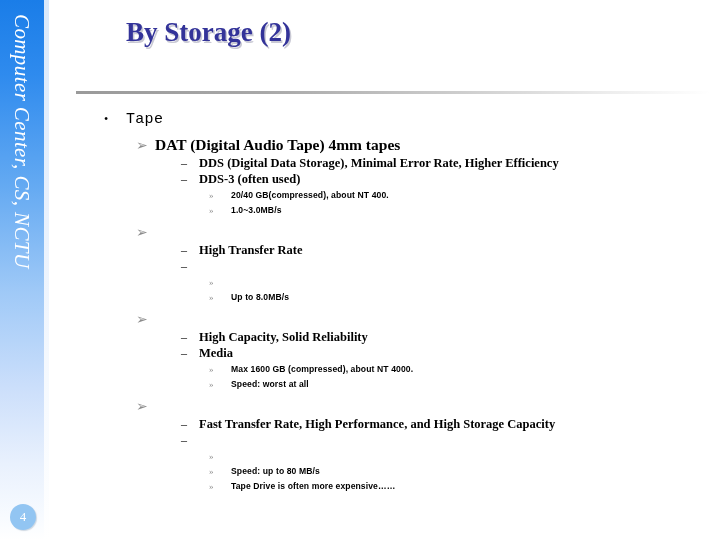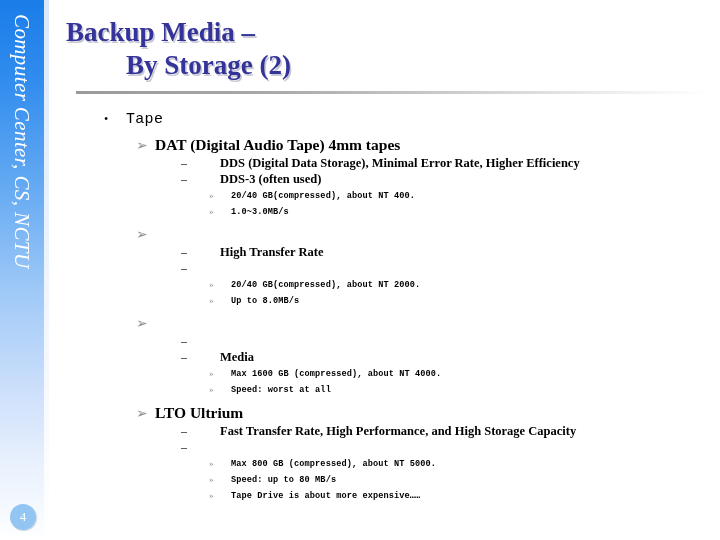--- a/index.html
+++ b/index.html
@@ -147,52 +147,50 @@
     width: 18px;
     color: #000;
     font-size: 12px;
     line-height: 15px;
   }
   .lvl3 .txt {
     font-family: "Liberation Serif", "DejaVu Serif", serif;
     font-weight: bold;
     font-size: 12.5px;
     line-height: 15px;
-    margin-left: 21px;
   }
 
   
   .lvl4 { padding-left: 143px; margin-top: 2px; }
   .lvl4 .marker {
     width: 22px;
     color: #8c8c8c;
     font-size: 9px;
     line-height: 13px;
   }
   .lvl4 .txt {
-    font-family: Liberation Mono, monospace;
+    font-family: Liberation Sans, sans-serif;
     font-weight: bold;
     font-size: 8.6px;
     line-height: 13px;
     letter-spacing: 0.1px;
   }
 
   .grp { margin-top: 3px; }
   .grp.first { margin-top: 0; }
 </style>
 </head>
 <body>
 
 <div class="sidebar"></div>
 <div class="sidebar-edge"></div>
 <div class="sidebar-text">Computer Center, CS, NCTU</div>
 <div class="page-badge">4</div>
 
 <div class="title-block">
-  <div class="title-line">Backup Media –</div>
   <div class="title-line indent">By Storage (2)</div>
 </div>
 <div class="title-rule"></div>
 
 <div class="content" id="content-root">
     <div class="row lvl1">
       <span class="marker">•</span>
       <span class="txt">Tape</span>
     </div>
     <div class="grp first">
@@ -223,65 +221,63 @@
       </div>
       <div class="row lvl3">
         <span class="marker">–</span>
         <span class="txt">High Transfer Rate</span>
       </div>
       <div class="row lvl3">
         <span class="marker">–</span>
       </div>
       <div class="row lvl4">
         <span class="marker">»</span>
-        <span class="txt">20/40 GB(compressed), about NT 2000.</span>
       </div>
       <div class="row lvl4">
         <span class="marker">»</span>
         <span class="txt">Up to 8.0MB/s</span>
       </div>
     </div>
     <div class="grp">
       <div class="row lvl2">
         <span class="marker">➢</span>
       </div>
       <div class="row lvl3">
         <span class="marker">–</span>
+        <span class="txt">High Capacity, Solid Reliability</span>
       </div>
       <div class="row lvl3">
         <span class="marker">–</span>
         <span class="txt">Media</span>
       </div>
       <div class="row lvl4">
         <span class="marker">»</span>
         <span class="txt">Max 1600 GB (compressed), about NT 4000.</span>
       </div>
       <div class="row lvl4">
         <span class="marker">»</span>
         <span class="txt">Speed: worst at all</span>
       </div>
     </div>
     <div class="grp">
       <div class="row lvl2">
         <span class="marker">➢</span>
-        <span class="txt">LTO Ultrium</span>
       </div>
       <div class="row lvl3">
         <span class="marker">–</span>
         <span class="txt">Fast Transfer Rate, High Performance, and High Storage Capacity</span>
       </div>
       <div class="row lvl3">
         <span class="marker">–</span>
       </div>
       <div class="row lvl4">
         <span class="marker">»</span>
-        <span class="txt">Max 800 GB (compressed), about NT 5000.</span>
       </div>
       <div class="row lvl4">
         <span class="marker">»</span>
         <span class="txt">Speed: up to 80 MB/s</span>
       </div>
       <div class="row lvl4">
         <span class="marker">»</span>
-        <span class="txt">Tape Drive is about more expensive……</span>
+        <span class="txt">Tape Drive is often more expensive……</span>
       </div>
     </div>
   </div>
 
 </body></html>

